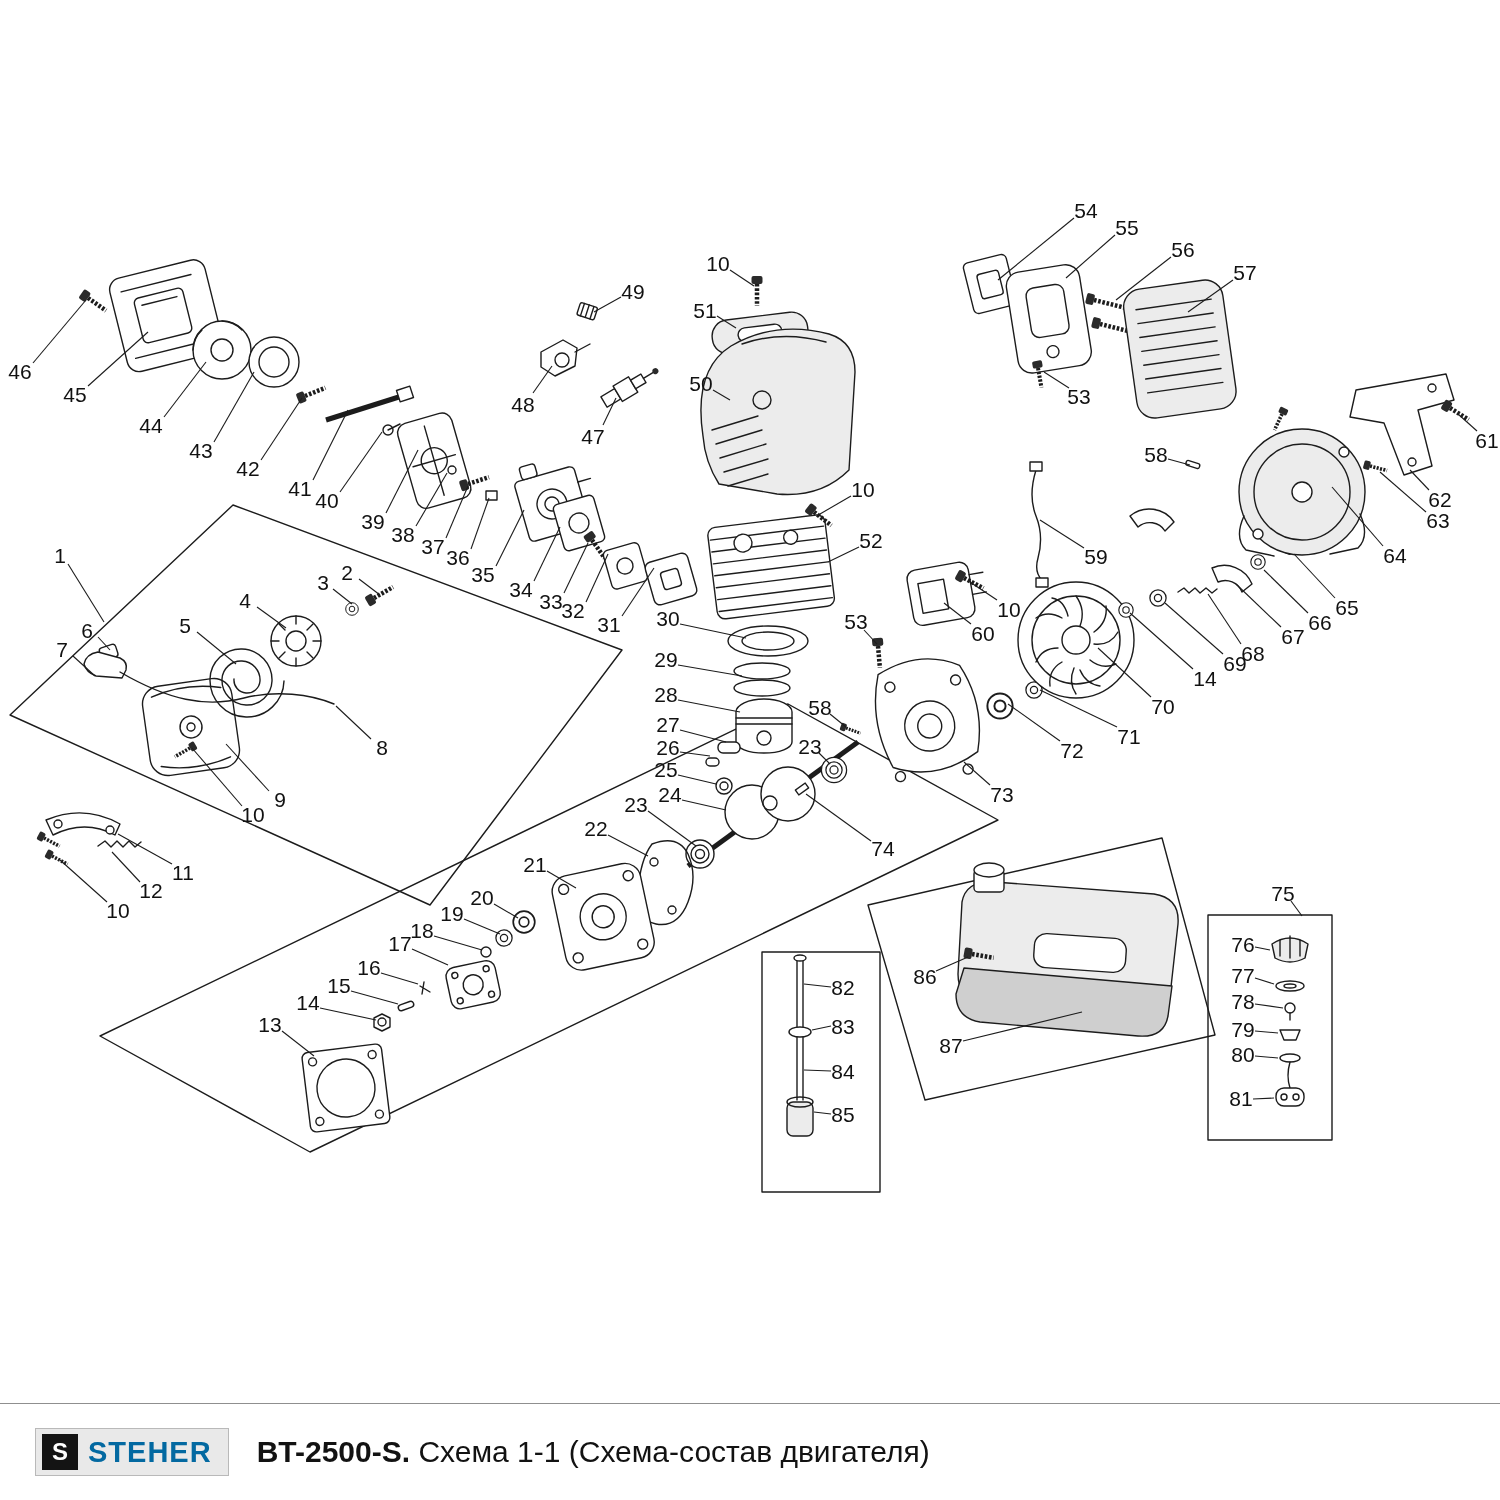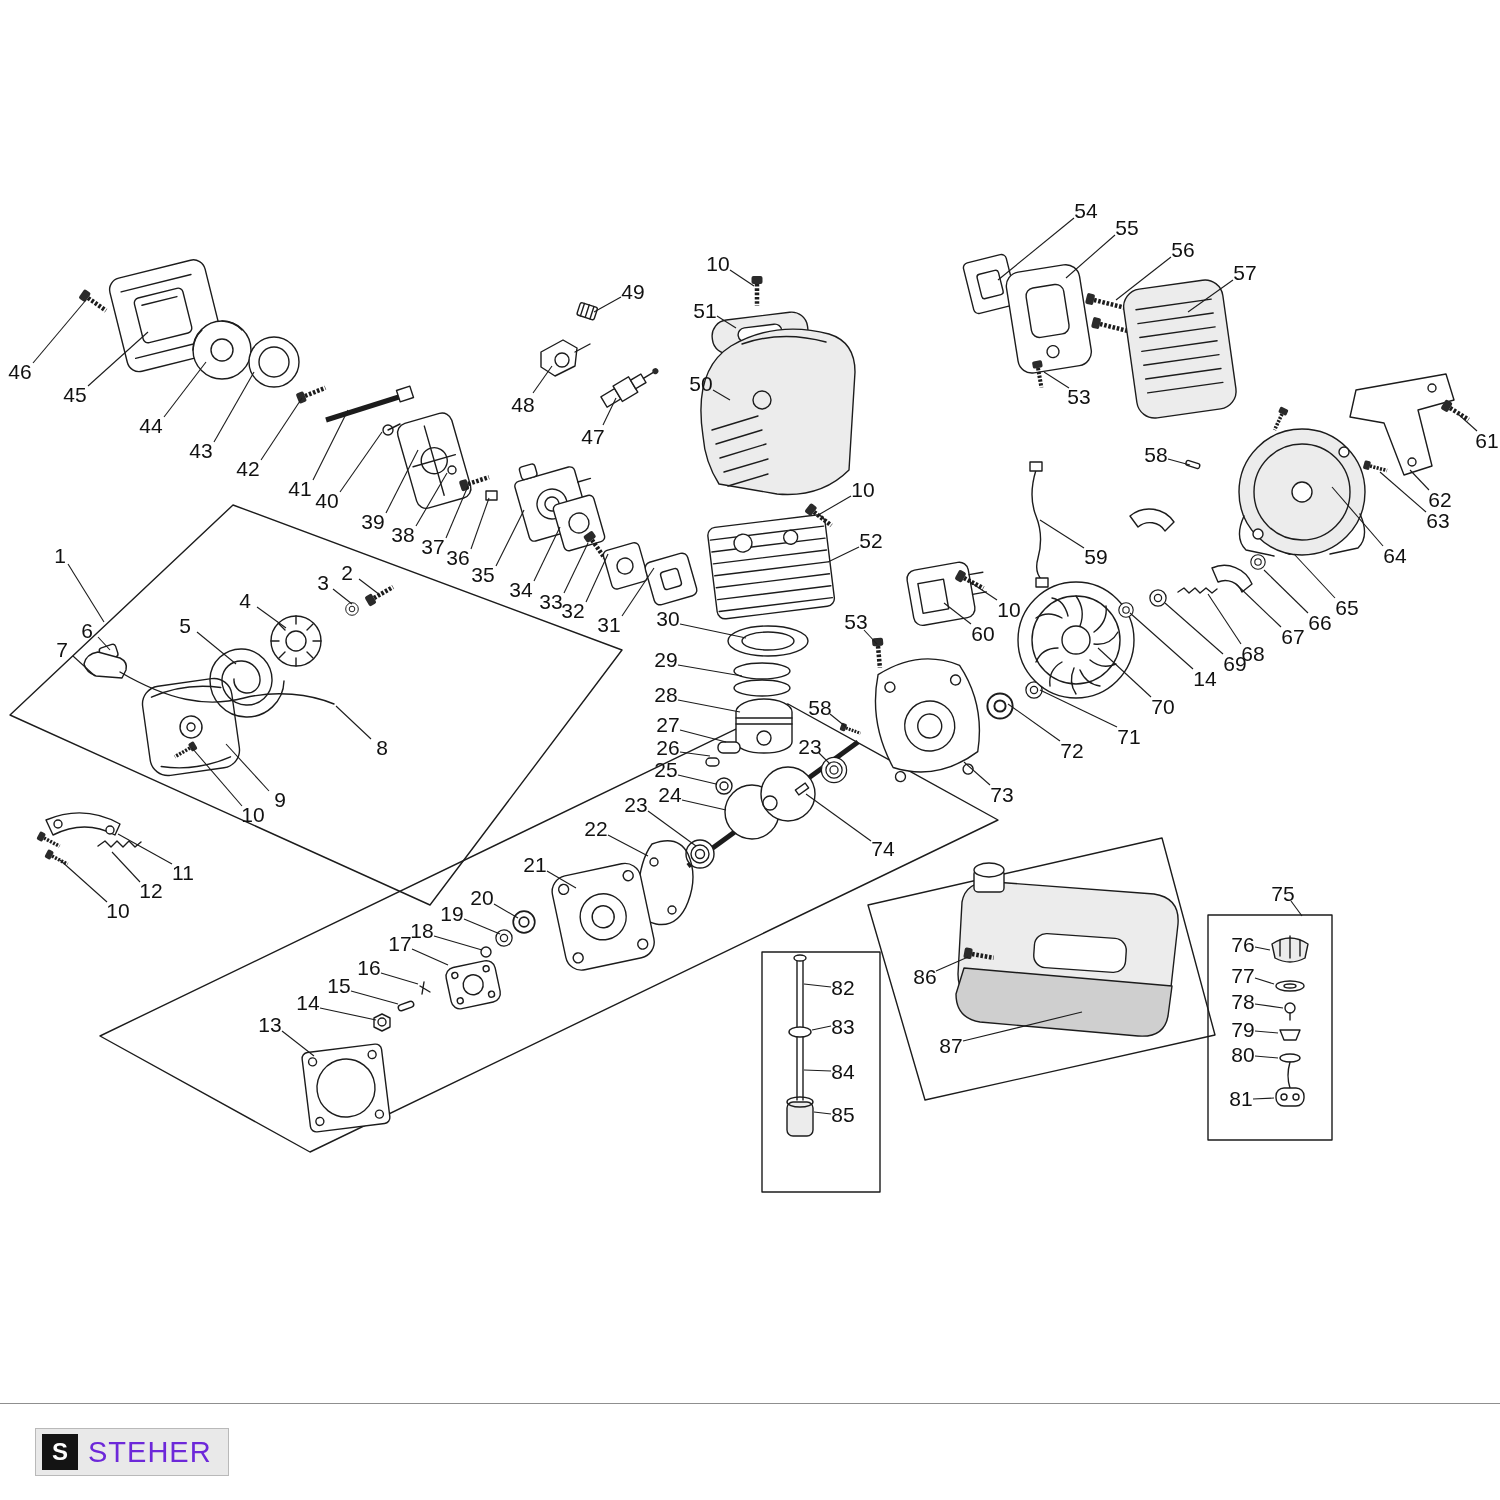--- a/index.html
+++ b/index.html
@@ -8,21 +8,21 @@
   .ln{fill:none;stroke:#1c1c1c;stroke-width:1.4;stroke-linecap:round;stroke-linejoin:round;}
   .fw{fill:#ffffff;stroke:#1c1c1c;stroke-width:1.4;stroke-linejoin:round;}
   .fg{fill:#ececec;stroke:#1c1c1c;stroke-width:1.4;stroke-linejoin:round;}
   .fd{fill:#cfcfcf;stroke:#1c1c1c;stroke-width:1.4;stroke-linejoin:round;}
   .fk{fill:#2a2a2a;stroke:none;}
   .leader{stroke:#1c1c1c;stroke-width:1.1;}
   .plabel{font-family:"Liberation Sans",sans-serif;font-size:21px;fill:#111;text-anchor:middle;dominant-baseline:central;}
   .footer{position:absolute;left:0;top:1403px;width:1500px;height:97px;border-top:1px solid #8f8f8f;box-sizing:border-box;display:flex;align-items:center;background:#fff;}
   .logo-box{margin-left:35px;display:flex;align-items:center;gap:10px;background:#e9e9e9;border:1px solid #b9b9b9;padding:5px 16px 5px 6px;height:48px;box-sizing:border-box;}
   .logo-mark{width:36px;height:36px;background:#141414;color:#fff;display:flex;align-items:center;justify-content:center;font-weight:bold;font-size:24px;font-family:"Liberation Sans",sans-serif;}
-  .logo-text{font-weight:normal;font-size:29px;color:#6d28d9;letter-spacing:1px;}
+  .logo-text{font-weight:bold;font-size:29px;color:#0369a1;letter-spacing:1px;}
   .title{margin-left:28px;font-size:30px;color:#121212;white-space:nowrap;}
   .title b{font-weight:bold;}
 </style>
 </head>
 <body>
 
 <div class="page">
 
 <svg width="1500" height="1403" viewBox="0 0 1500 1403" xmlns="http://www.w3.org/2000/svg">
   <defs>
@@ -582,15 +582,19 @@
       </g>
 </svg>
 
 <div class="footer">
   <div class="logo-box">
     <div class="logo-mark">
           <span>S</span>
         </div>
     <div class="logo-text">STEHER</div>
   </div>
+  <div class="title">
+    <b>BT-2500-S.</b>
+    <span>Схема 1-1 (Схема-состав двигателя)</span>
+  </div>
 </div>
 
 </div>
 
 </body></html>

